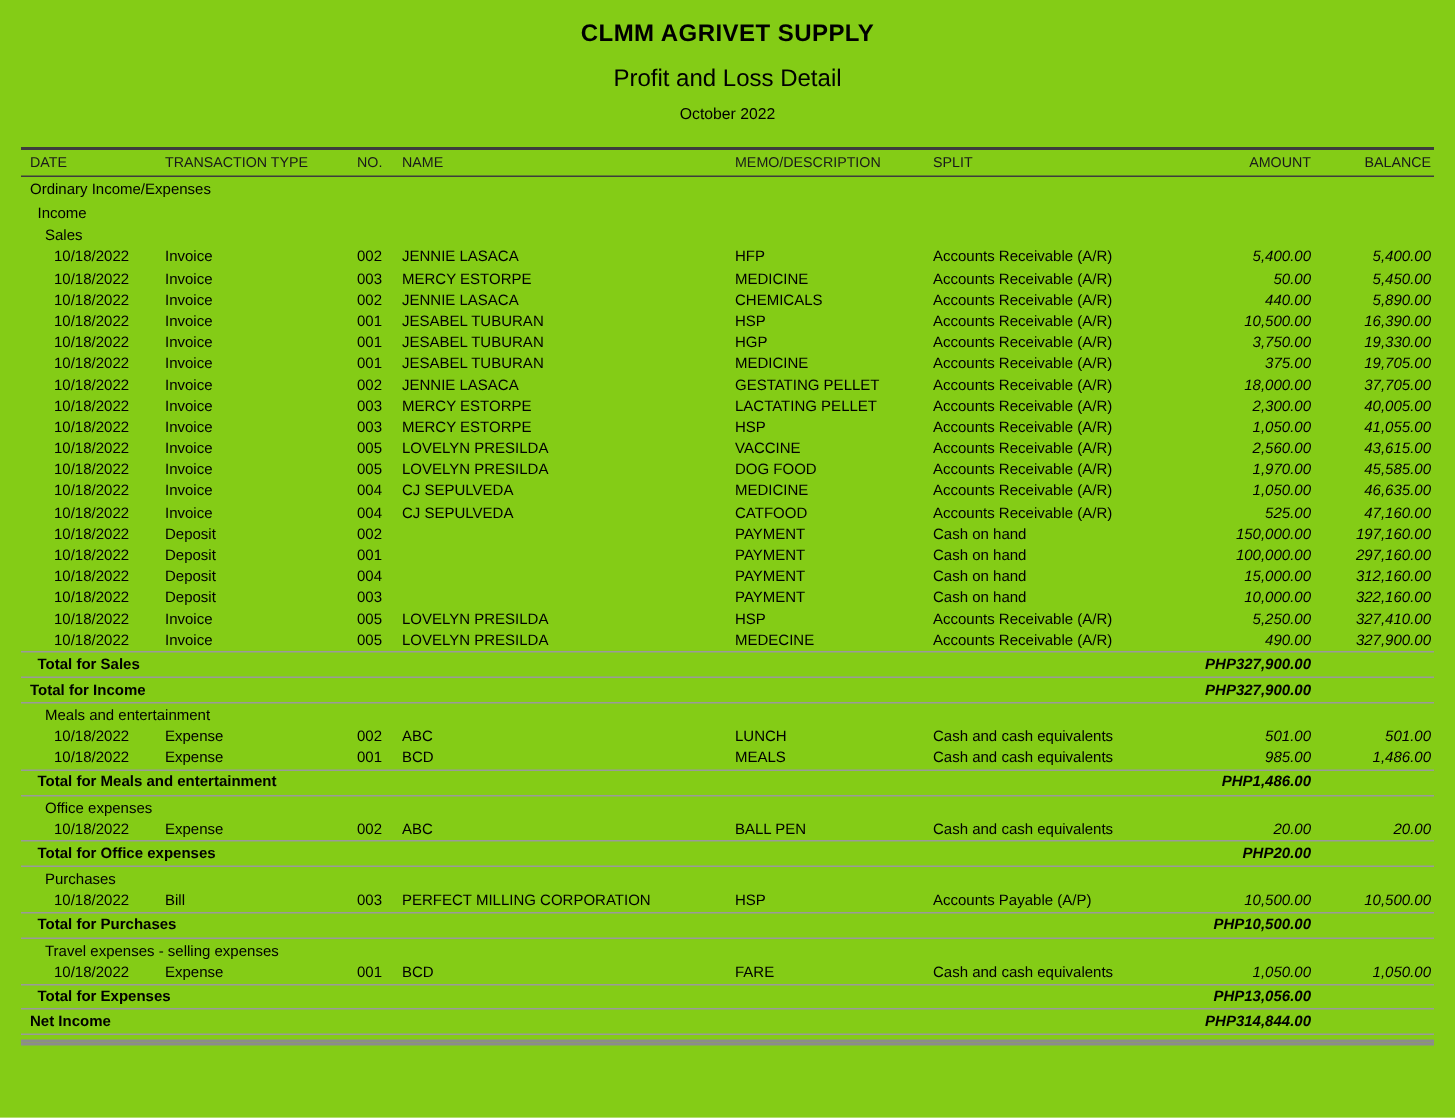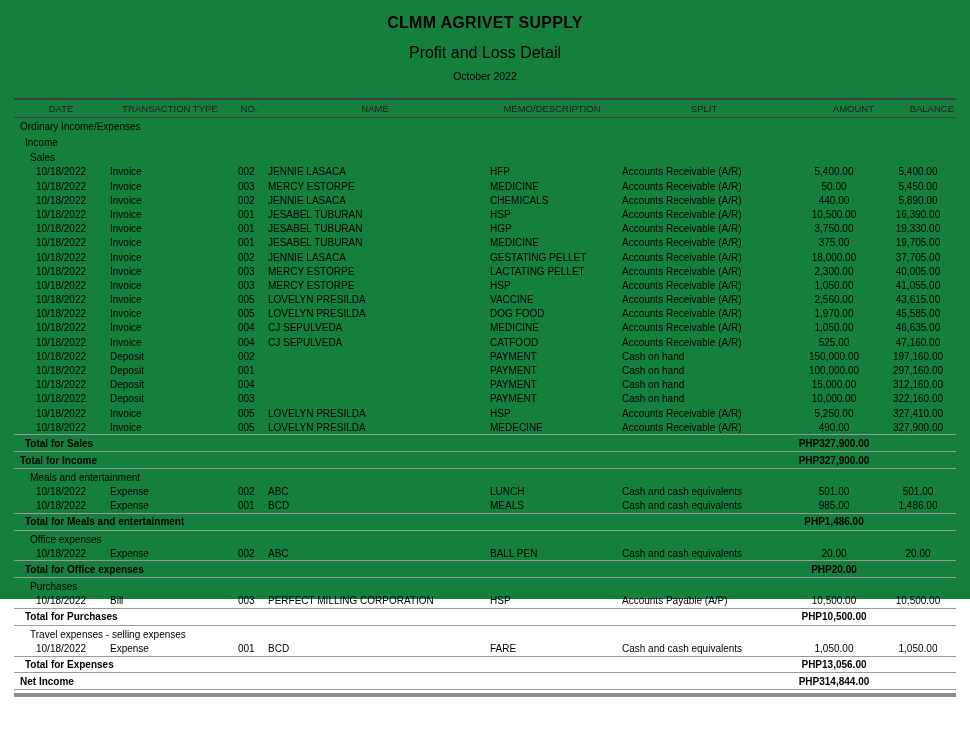--- a/index.html
+++ b/index.html
@@ -3,52 +3,52 @@
 <meta charset="utf-8">
 <style>
   * { box-sizing: border-box; margin: 0; padding: 0; }
   html, body {
     width: 970px; height: 745px;
     background: #ffffff;
     font-family: "Liberation Sans", sans-serif;
     color: #000;
     overflow: hidden;
   }
-  .page { width: 970px; height: 599px; padding: 12px 14px 0 14px; background: #15803d; }
+  .page { width: 970px; height: 745px; padding: 12px 14px 0 14px; background: #84cc16; }
   .report-header { text-align: center; margin-top: 2px; margin-bottom: 16px; }
   .company-name { font-size: 16px; font-weight: bold; letter-spacing: 0.3px; margin-bottom: 12px; }
   .report-title { font-size: 16px; margin-bottom: 8px; }
   .report-period { font-size: 10.5px; }
 
   table.report-table {
     width: 942px;
     border-collapse: collapse;
     table-layout: fixed;
     border-top: 2px solid #3d3d3d;
     font-size: 10px;
   }
   thead th {
     font-size: 9.5px;
     font-weight: normal;
     color: #1a1a1a;
-    text-align: center;
+    text-align: left;
     padding: 3px 2px 3px 6px;
     border-bottom: 1px solid #3d3d3d;
     white-space: nowrap;
     overflow: hidden;
   }
   thead th.num { text-align: right; padding-right: 2px; }
   td {
     padding: 1.6px 2px 1.6px 6px;
     white-space: nowrap;
     overflow: hidden;
     font-size: 10px;
     vertical-align: middle;
   }
-  td.num { text-align: center; padding-right: 2px; }
+  td.num { text-align: right; padding-right: 2px; font-style: italic; }
   tr.group-row td { padding-top: 3px; }
   tr.total-row td, tr.net-row td {
     font-weight: bold;
     border-top: 1px solid #9a9a9a;
     border-bottom: 1px solid #9a9a9a;
     padding-top: 2.4px; padding-bottom: 2.4px;
   }
   .ind-0 { padding-left: 6px !important; }
   .ind-1 { padding-left: 11px !important; }
   .ind-2 { padding-left: 16px !important; }

